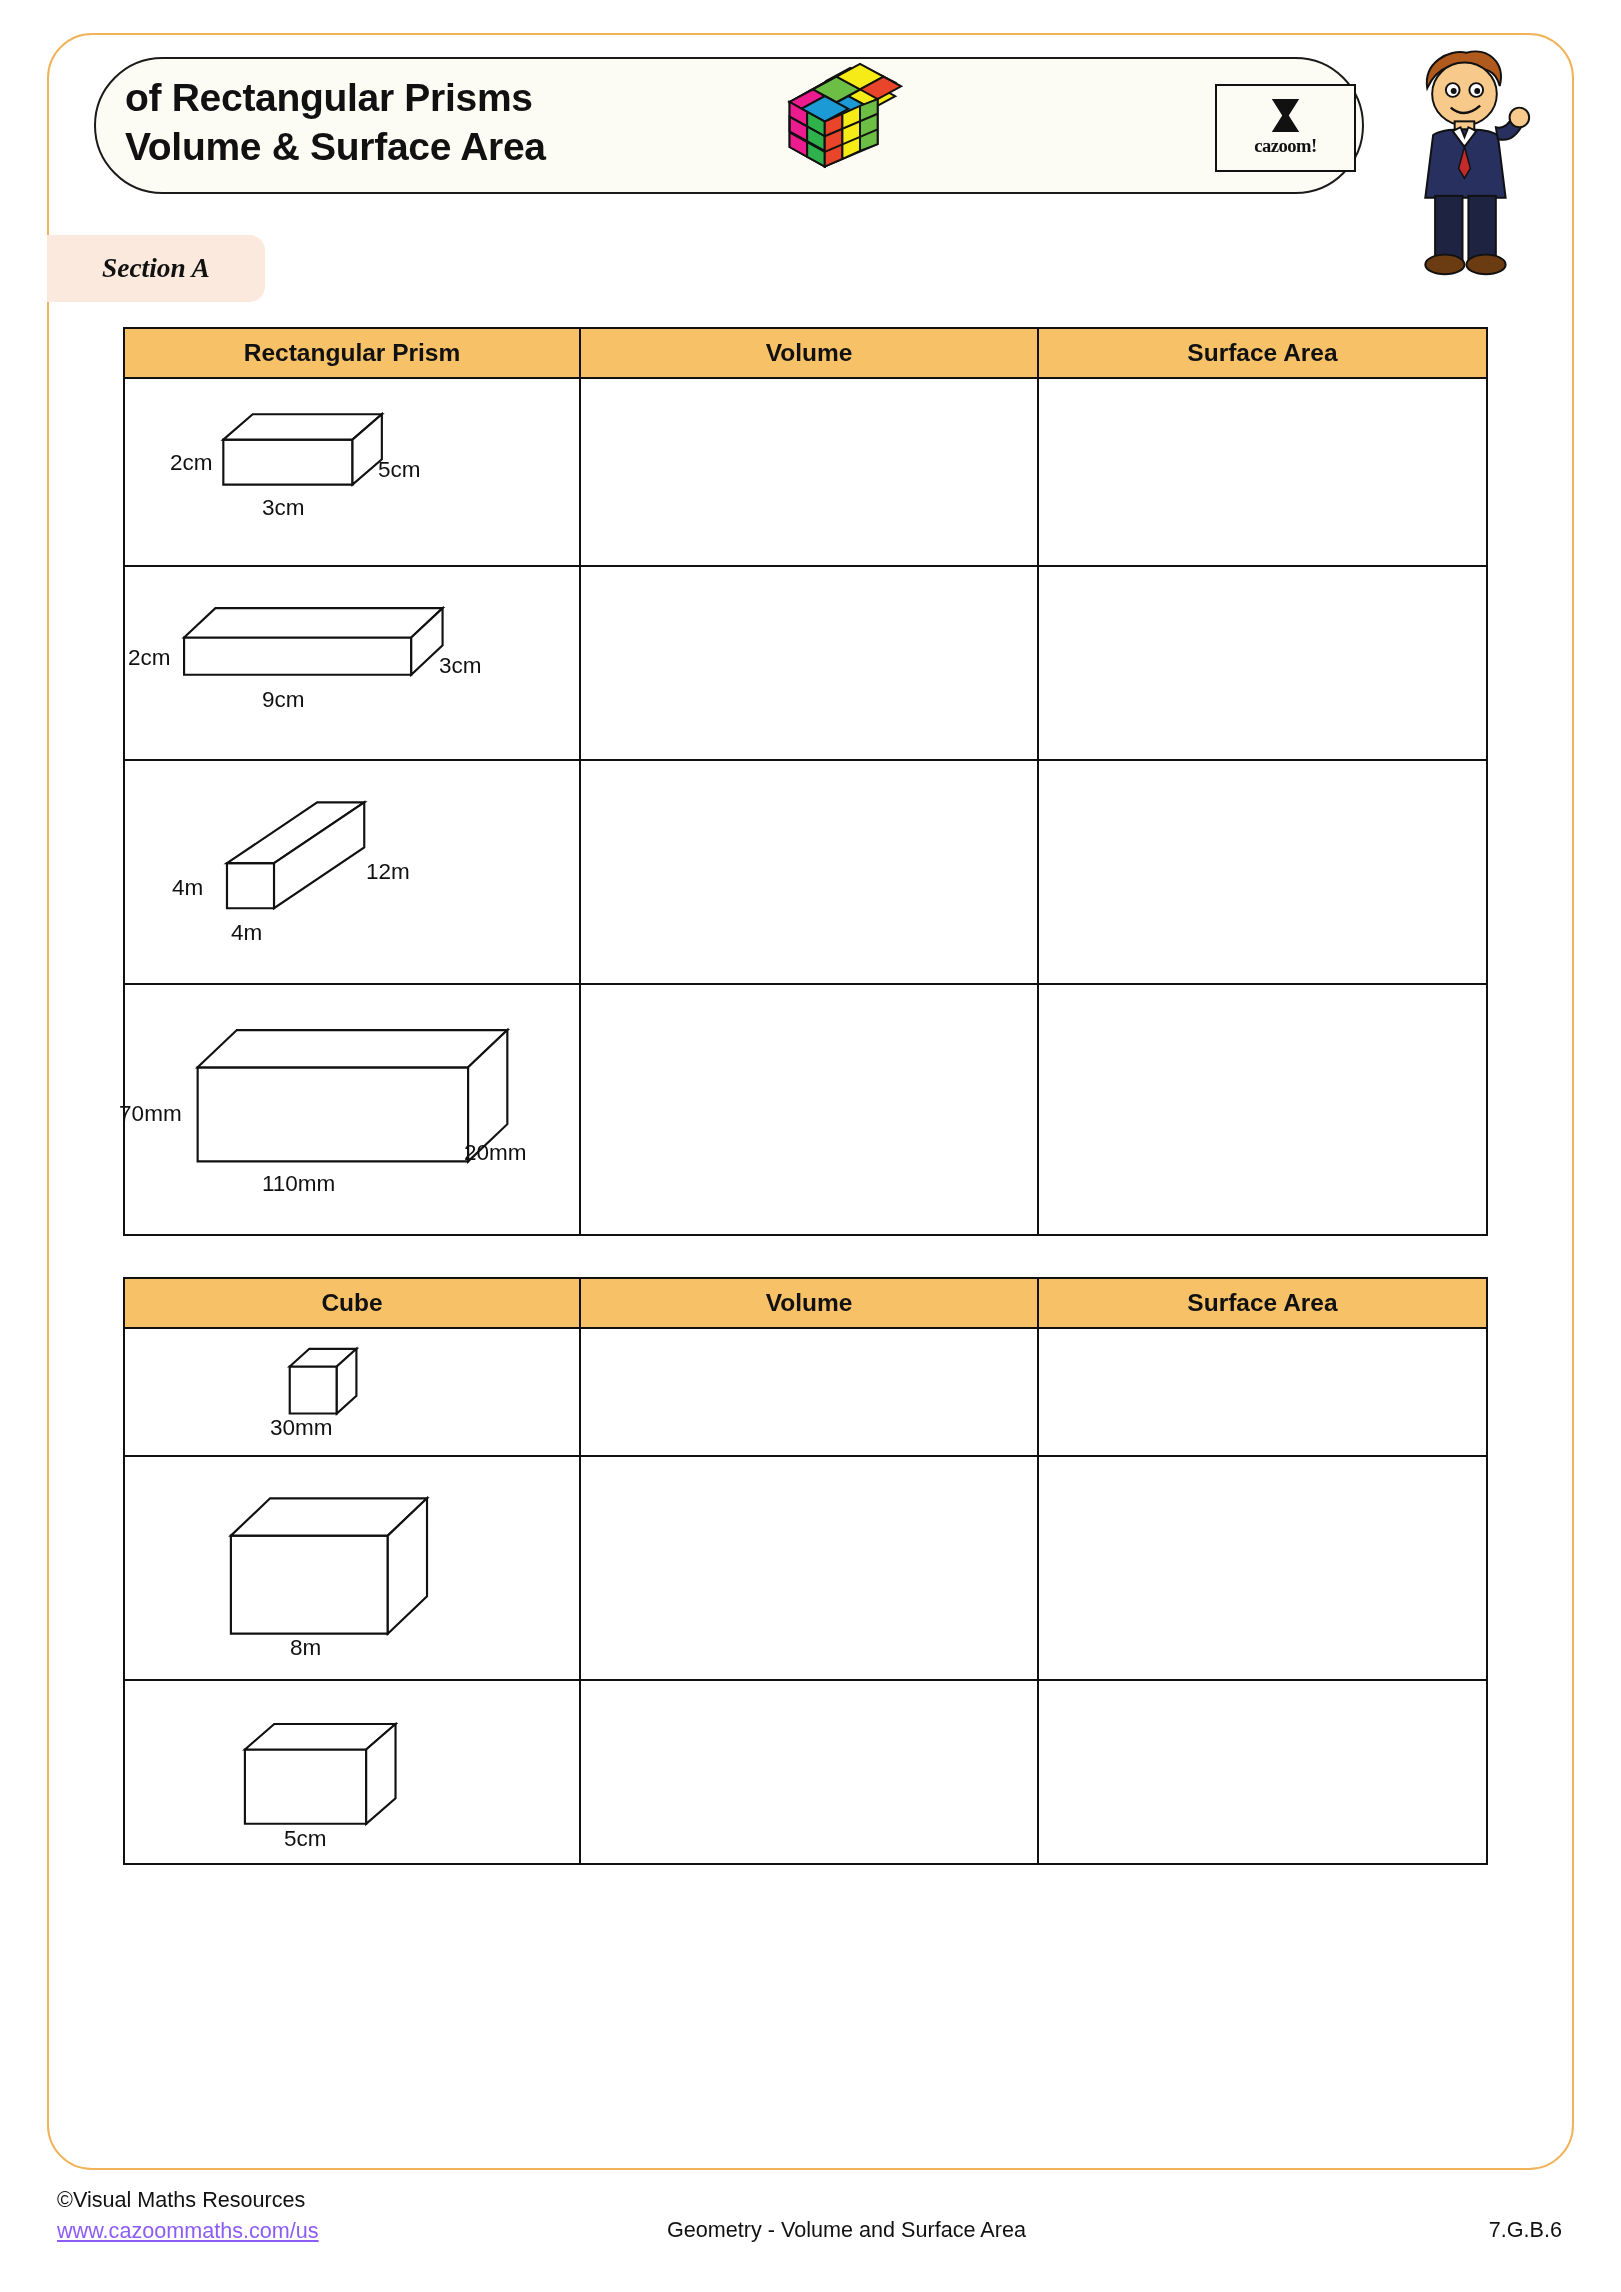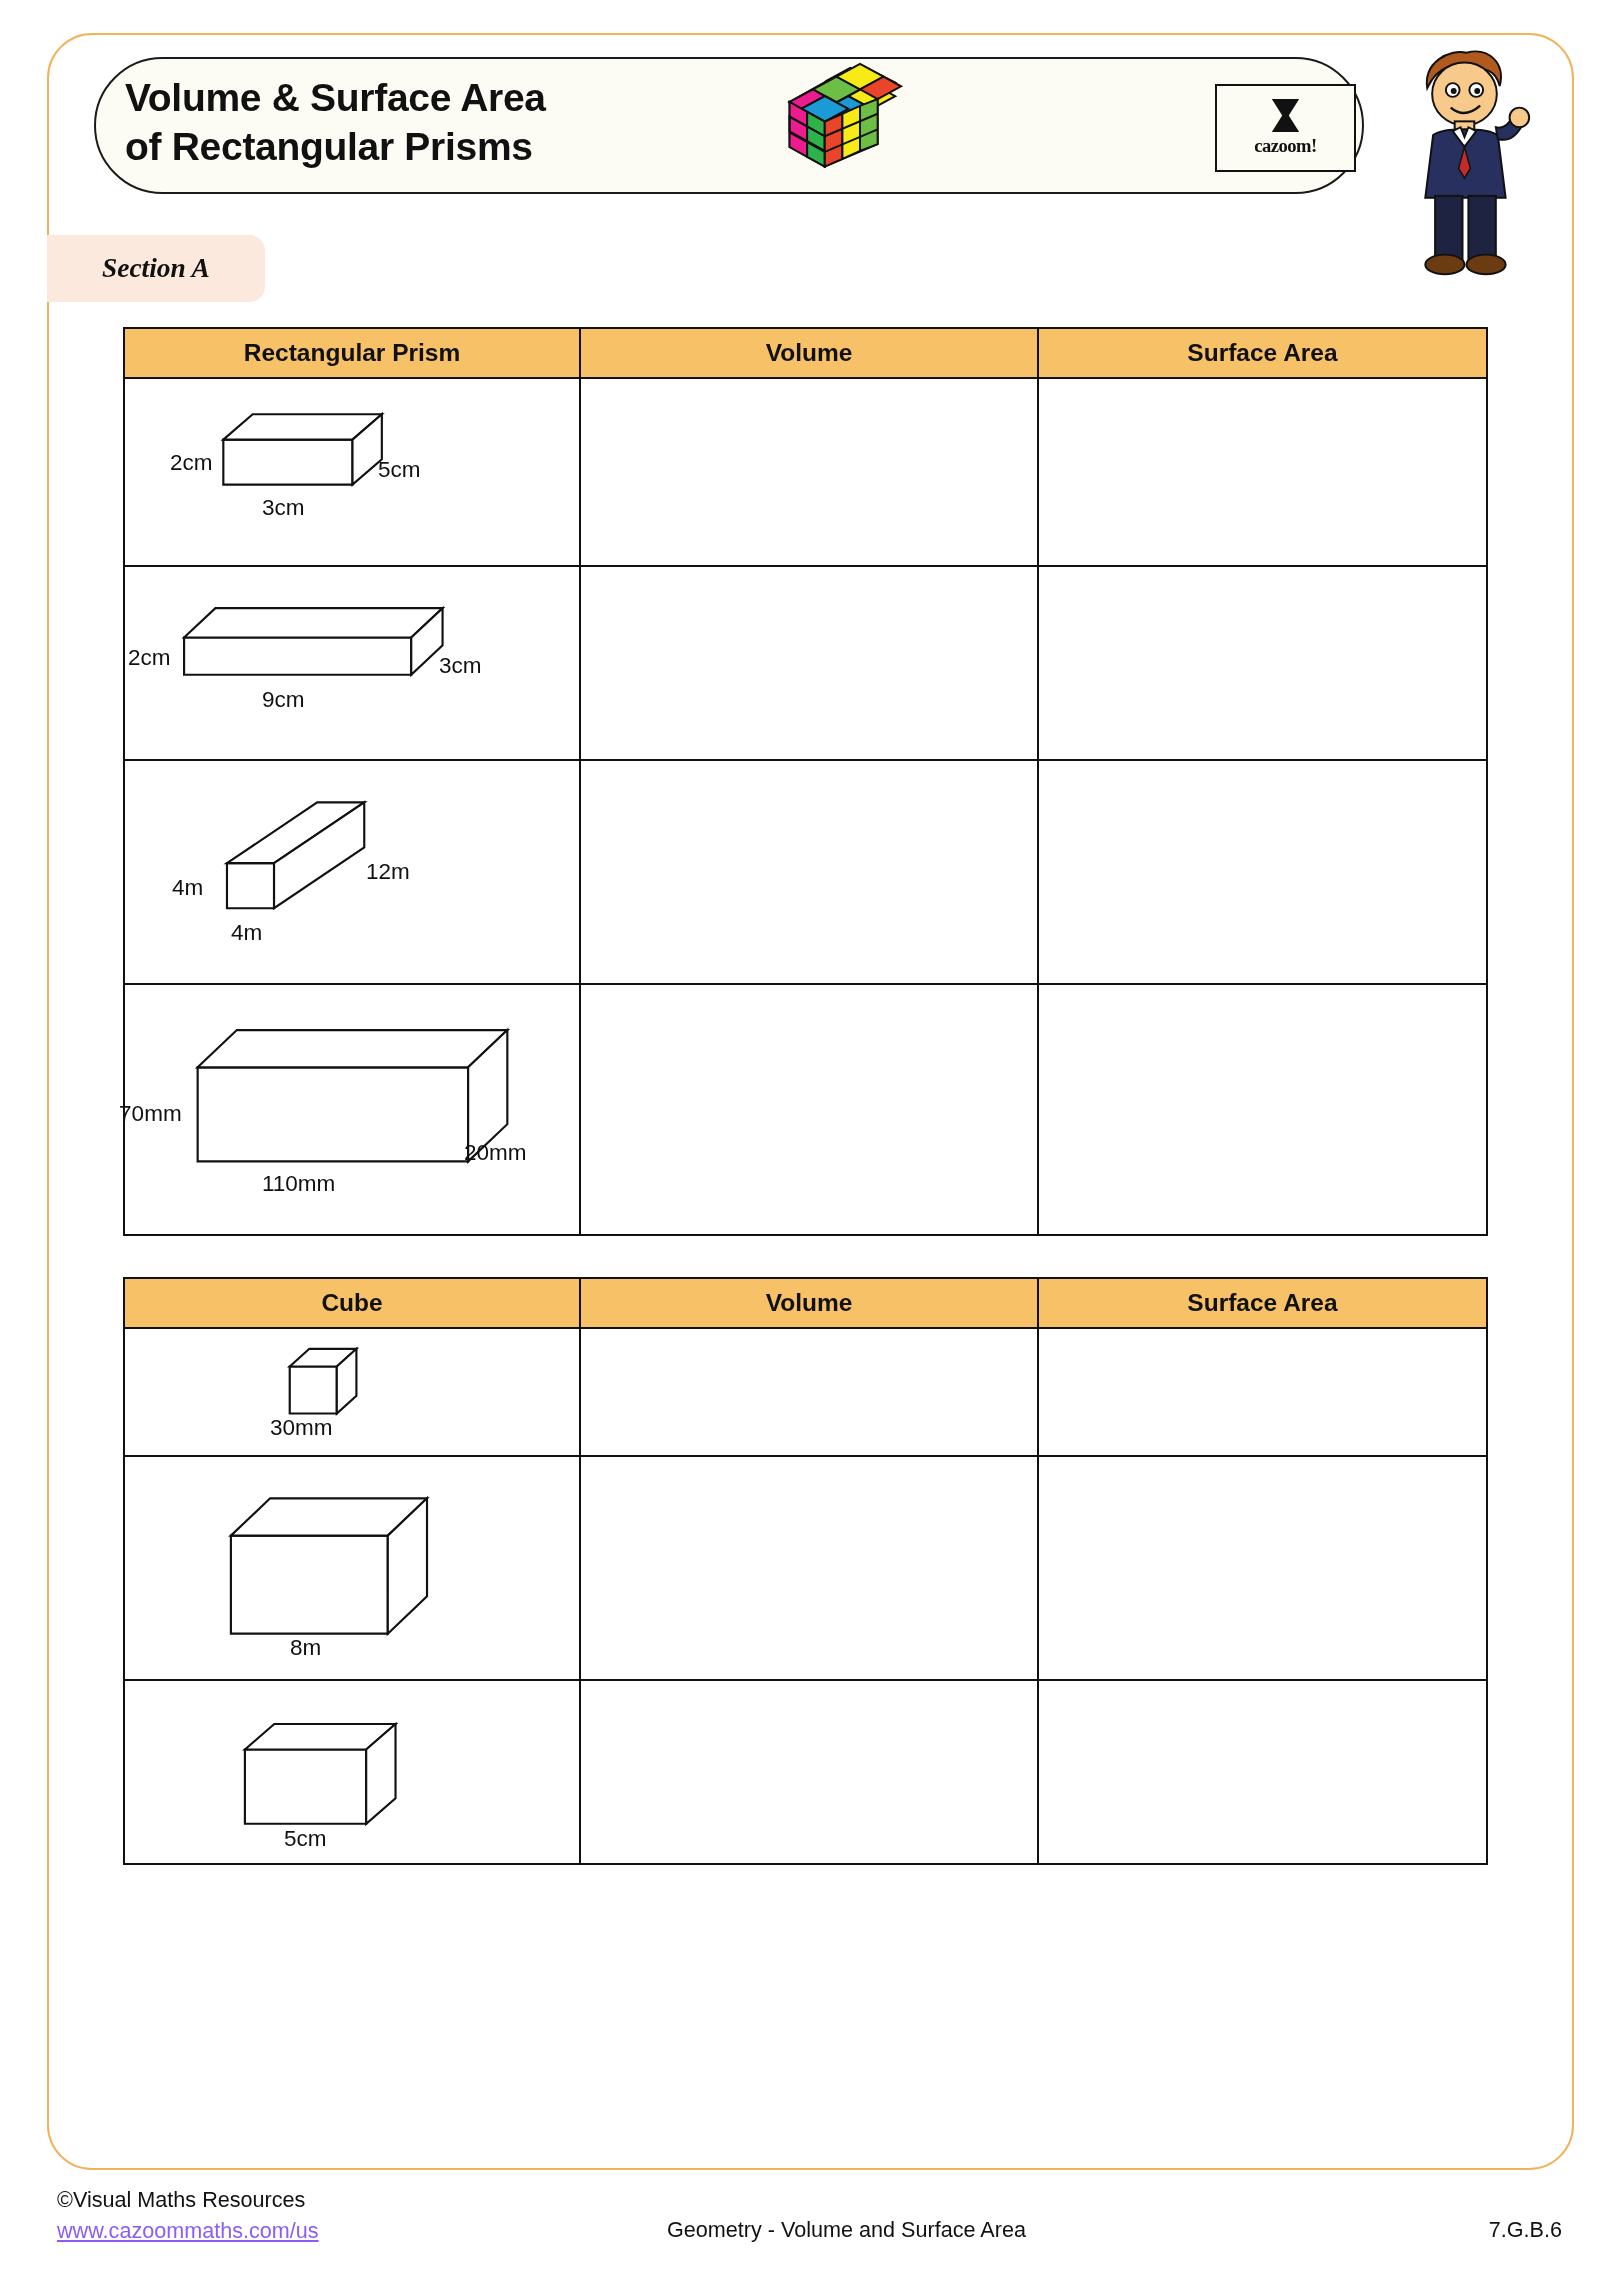--- a/index.html
+++ b/index.html
@@ -207,22 +207,22 @@
 </head>
 <body>
 
 <div class="page">
 
   <div class="page-border"></div>
 
   <div class="title-box"></div>
 
   <div class="title-text">
+    <span class="title-line">of Rectangular Prisms</span>
     <span class="title-line">Volume &amp; Surface Area</span>
-    <span class="title-line">of Rectangular Prisms</span>
   </div>
 
   <svg class="cube-logo" viewBox="0 0 140 140">
 
     <g stroke="#111" stroke-width="2">
       <polygon points="20,46 56,26 92,46 56,66" fill="#ec1c8e"></polygon>
       <polygon points="44,32 68,19 92,32 68,45" fill="#2fb24c" transform="translate(14,-8)"></polygon>
       <polygon points="56,26 92,46 128,26 92,8" fill="#f6eb16"></polygon>
       <polygon points="20,46 56,66 92,46 56,26" fill="none"></polygon>
 

